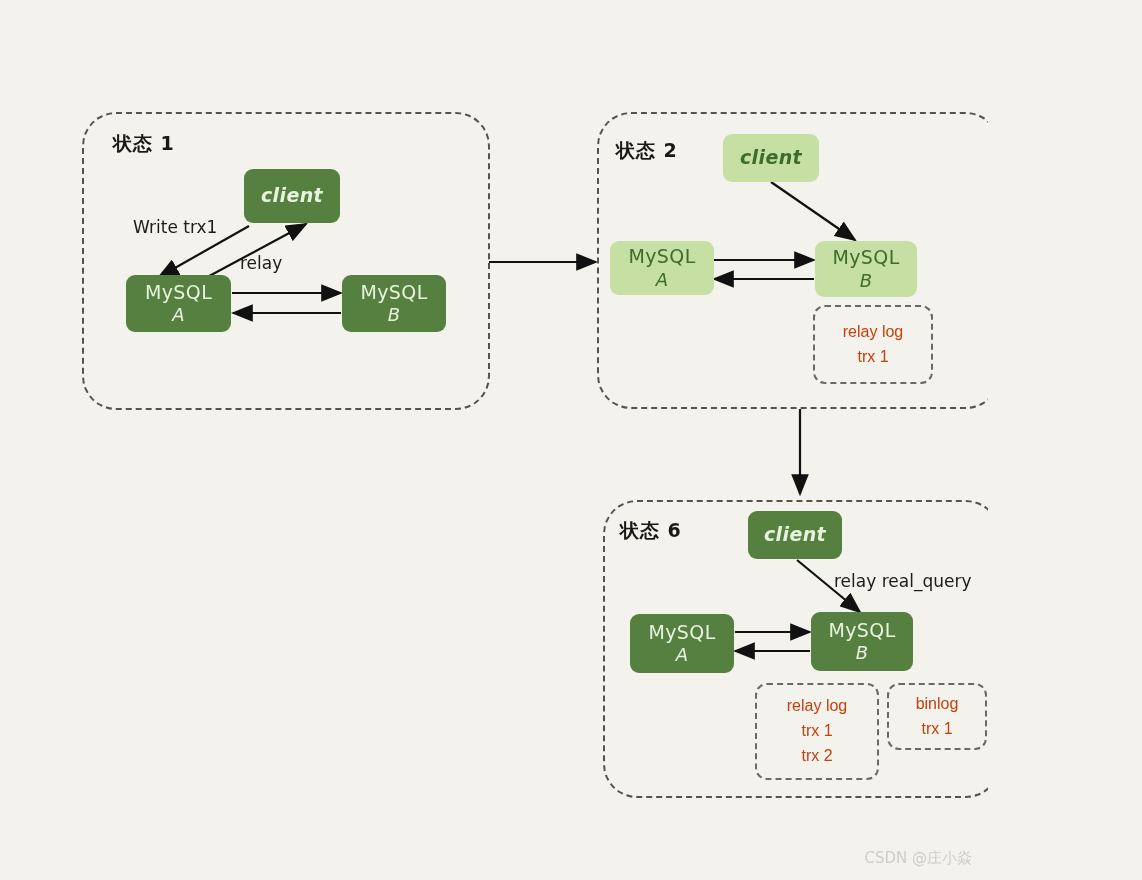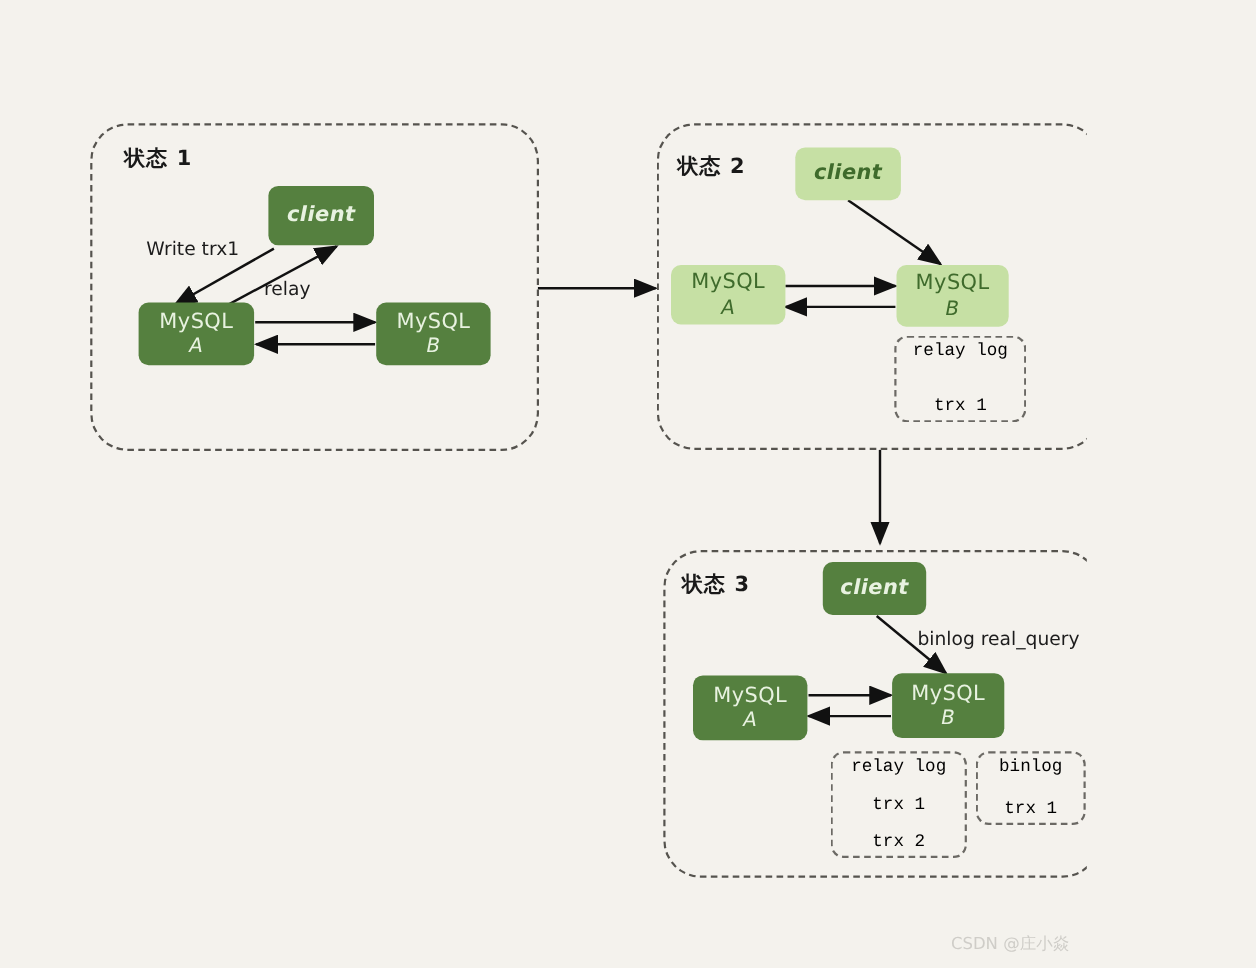--- a/index.html
+++ b/index.html
@@ -71,25 +71,25 @@
 
   
   .logbox {
     position: absolute;
     box-sizing: border-box;
     border: 2px dashed #6b6964;
     border-radius: 12px;
     display: flex;
     flex-direction: column;
     align-items: center;
-    justify-content: space-between;
+    justify-content: center;
     text-align: center;
-    font-family: Liberation Mono, monospace;
+    font-family: Liberation Sans, sans-serif;
     font-size: 16px;
-    color: #000000;
+    color: #c2410c;
     line-height: 1.55;
     background: transparent;
   }
   
   .edge-label {
     position: absolute;
     font-family: "DejaVu Sans", sans-serif;
     font-size: 17px;
     color: #1c1c1c;
     white-space: nowrap;
@@ -175,37 +175,37 @@
     <span class="ln2">B</span>
   </div>
 
 
   <div class="logbox" style="left:813px; top:305px; width:120px; height:79px;">
     <span>relay log</span>
     <span>trx 1</span>
   </div>
 
   <div class="panel" style="left:603px; top:500px; width:397px; height:298px;"></div>
-  <div class="panel-title" style="left:620px; top:518px;">状态 3</div>
+  <div class="panel-title" style="left:620px; top:518px;">状态 6</div>
 
   <div class="node dark single" style="left:748px; top:511px; width:94px; height:48px;">
     <span class="ln1">client</span>
   </div>
 
   <div class="node dark" style="left:630px; top:614px; width:104px; height:59px;">
     <span class="ln1">MySQL</span>
     <span class="ln2">A</span>
   </div>
 
   <div class="node dark" style="left:811px; top:612px; width:102px; height:59px;">
     <span class="ln1">MySQL</span>
     <span class="ln2">B</span>
   </div>
 
-  <div class="edge-label" style="left:834px; top:571px;">binlog real_query</div>
+  <div class="edge-label" style="left:834px; top:571px;">relay real_query</div>
 
   <div class="logbox" style="left:755px; top:683px; width:124px; height:97px;">
     <span>relay log</span>
     <span>trx 1</span>
     <span>trx 2</span>
   </div>
 
   <div class="logbox" style="left:887px; top:683px; width:100px; height:67px;">
     <span>binlog</span>
     <span>trx 1</span>

